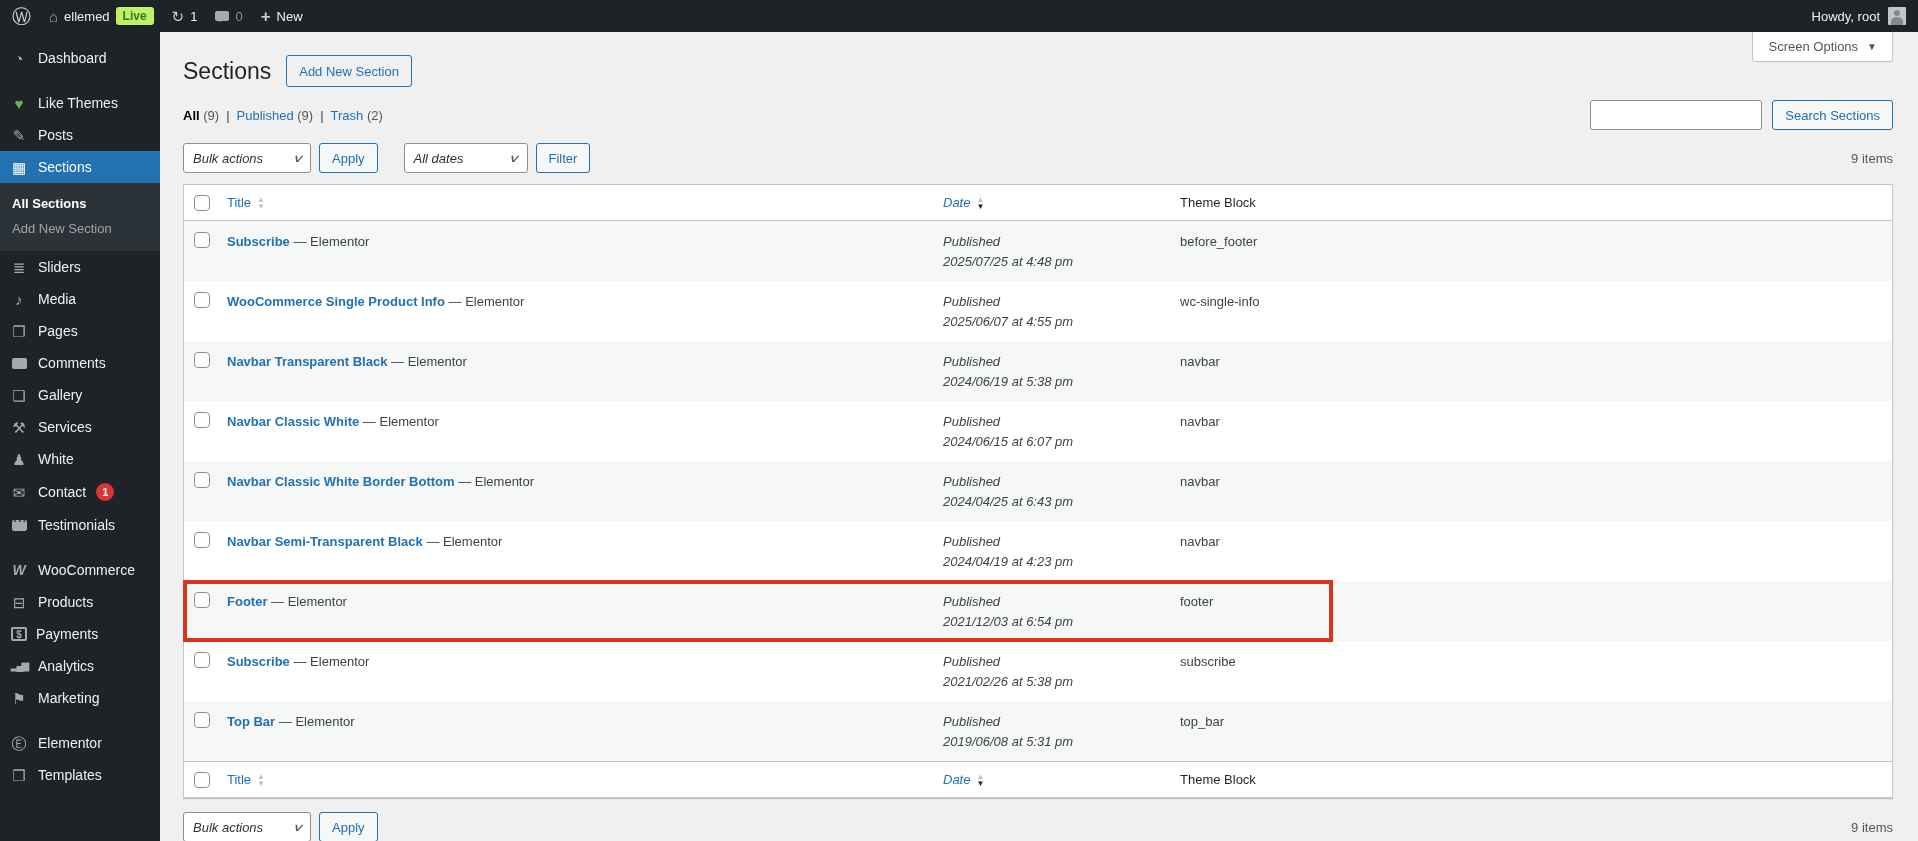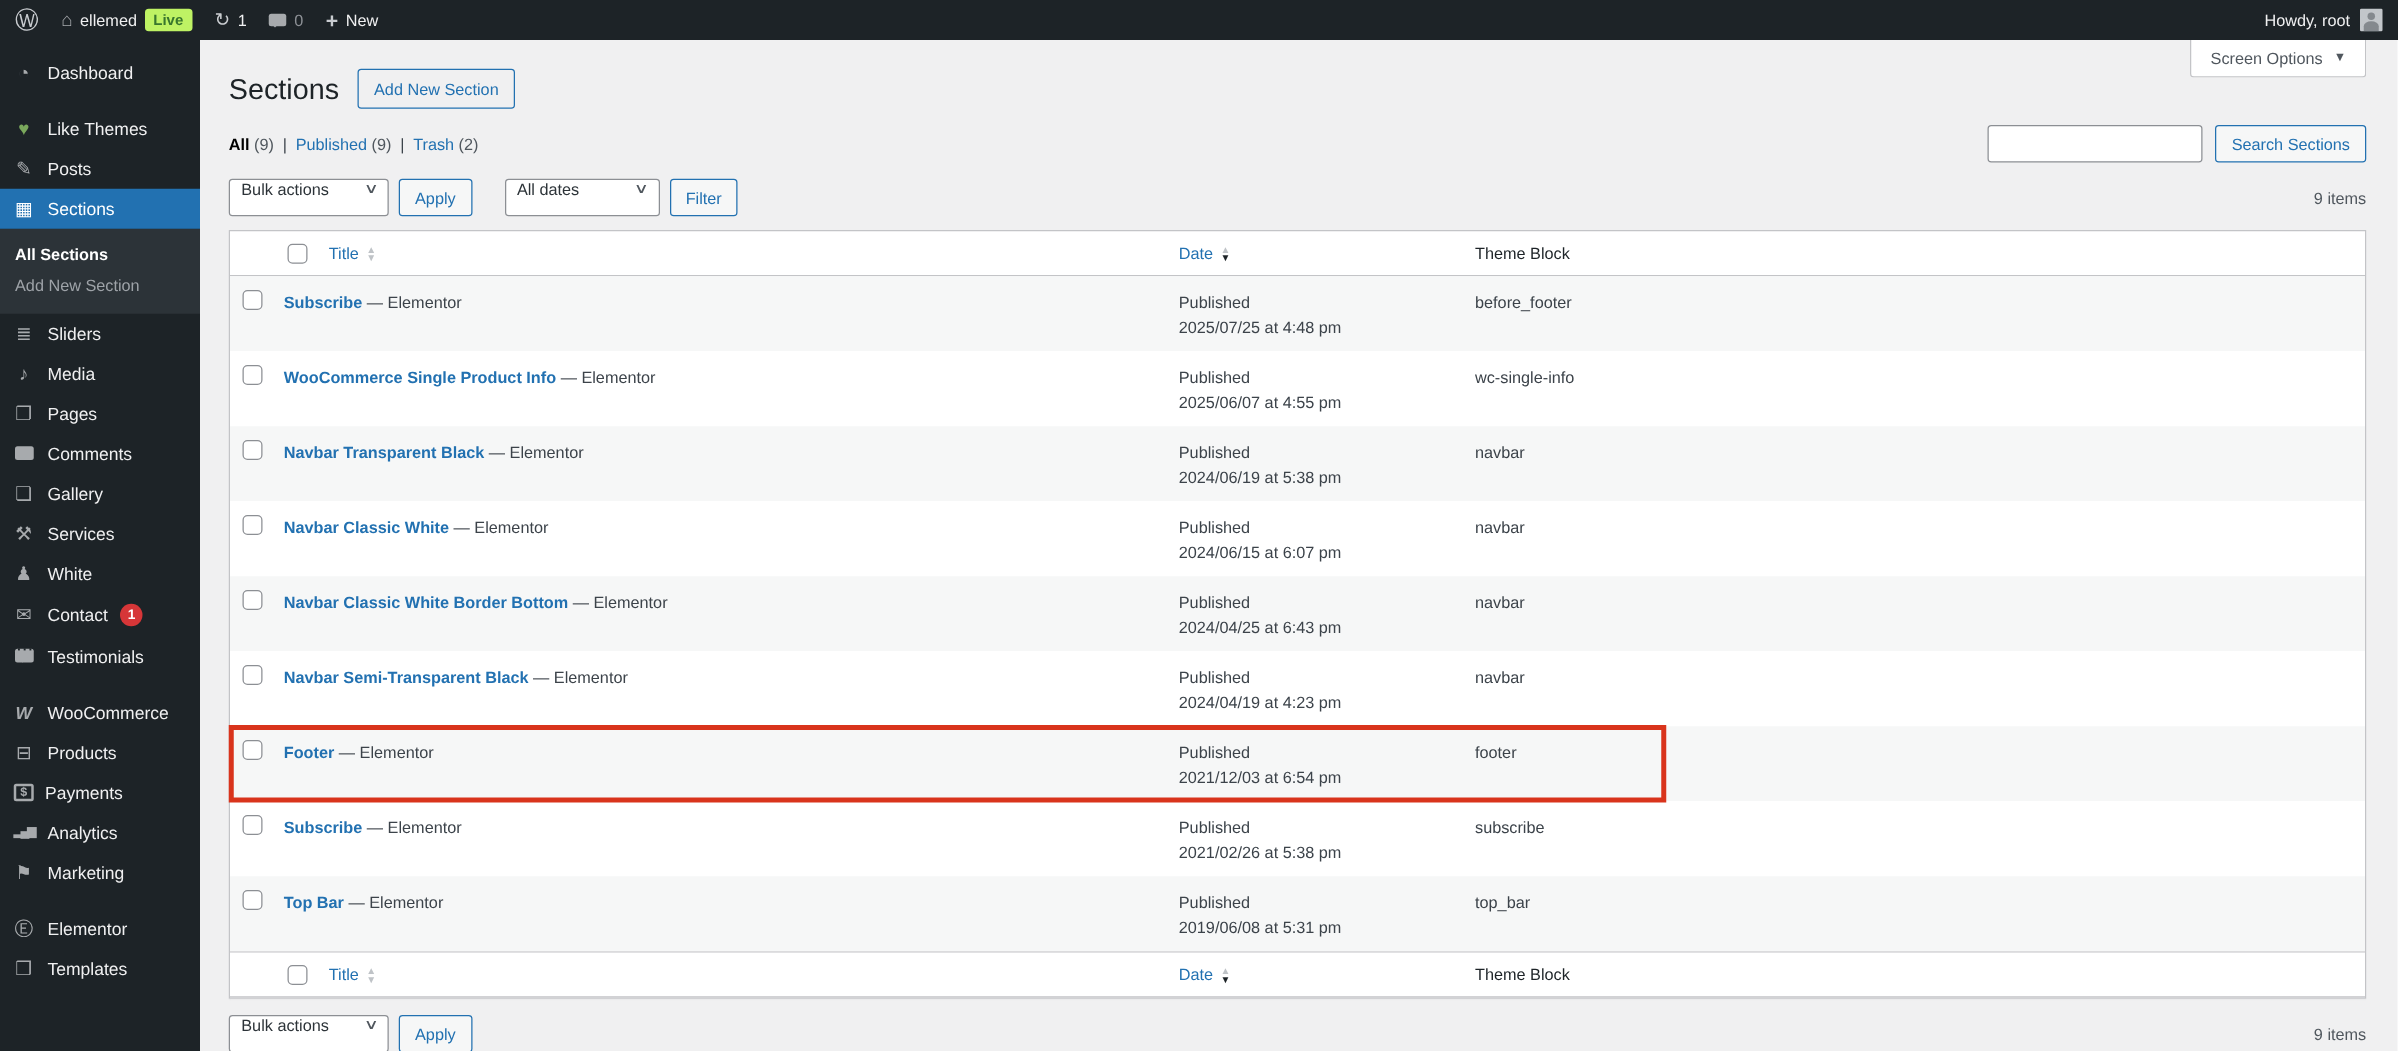--- a/index.html
+++ b/index.html
@@ -102,37 +102,37 @@
   .v-sep { margin:0 7px; color:#3c434a; }
   .search-box { display:flex; align-items:center; gap:10px; }
   .search-box input {
     width:172px; height:30px; border:1px solid #8c8f94; border-radius:3px;
     background:#fff; padding:0 8px; font:inherit; color:#2c3338;
   }
 
   .tablenav { display:flex; justify-content:space-between; align-items:center; margin-top:12px; height:32px; }
   .tablenav .left { display:flex; align-items:center; gap:8px; }
   .select {
-    display:inline-flex; align-items:flex-start; justify-content:space-between;
+    display:inline-flex; align-items:center; justify-content:space-between;
     min-width:128px; height:30px; background:#fff; border:1px solid #8c8f94; border-radius:3px;
-    padding:0 9px; color:#2c3338; cursor:pointer; gap:20px;
+    padding:0 9px; color:#2c3338; cursor:pointer; gap:20px;font-style:italic;
   }
   .select.dates { min-width:124px; margin-left:18px; }
   .sel-arrow { color:#50575e; font-size:11px; transform:scaleX(1.5); }
   .count { color:#50575e; }
 
   
   .list-table { margin-top:10px; background:#fff; border:1px solid #c3c4c7; box-shadow:0 1px 1px rgba(0,0,0,.04); }
-  .h-row { display:flex; align-items:center; height:35px;margin-left:36px; }
+  .h-row { display:flex; align-items:center; height:35px; }
   .t-head { border-bottom:1px solid #c3c4c7; }
   .t-foot { border-top:1px solid #c3c4c7; }
   .cell { padding-right:10px; }
   .col-cb { width:43px; flex:none; padding:0 0 0 10px; }
   .col-title { flex:1; min-width:0; }
-  .col-date { width:237px; flex:none; }
+  .col-date { width:237px; flex:none;font-style:italic; }
   .col-theme_block { width:712px; flex:none; }
   .h-row .cell { display:flex; align-items:center; }
   .h-sortable { color:#2271b1; cursor:pointer; }
   .h-plain { color:#1d2327; }
   .sorter { display:inline-flex; flex-direction:column; margin-left:6px; line-height:0; }
   .sorter span { font-size:8px; line-height:7px; color:#bfc3c7; }
   .sorter span.active { color:#1d2327; }
   .checkbox { display:inline-block; width:16px; height:16px; background:#fff; border:1px solid #8c8f94; border-radius:4px; cursor:pointer; }
 
   .t-row { display:flex; min-height:60px; position:relative; background:#fff; }

